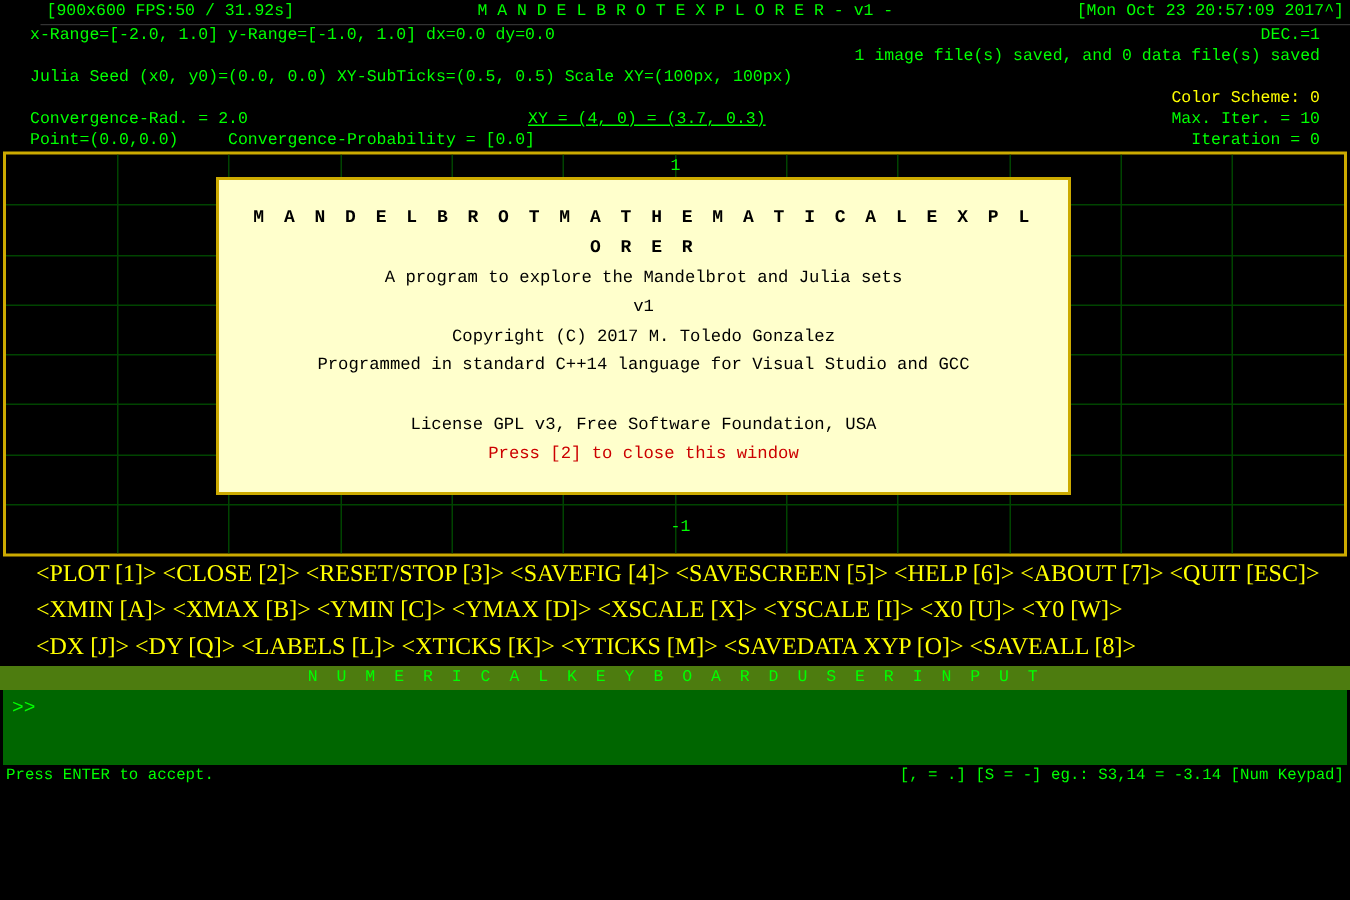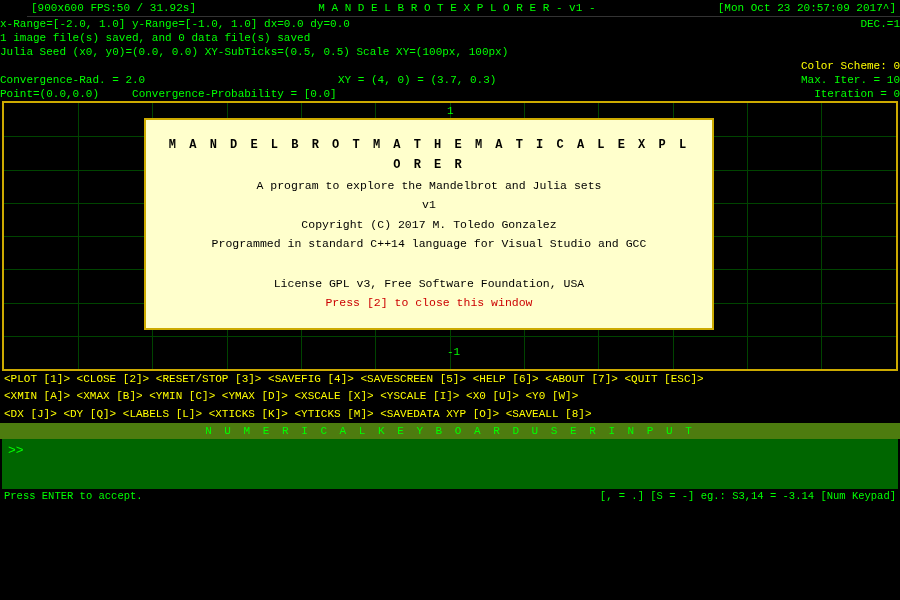--- a/index.html
+++ b/index.html
@@ -21,26 +21,26 @@
       justify-content: space-between;
       border-bottom: 1px solid #333;
       margin-left: 27px;
     }
 
     
     .info-bar {
       background: #000;
       color: #00ff00;
       font-size: 11px;
-      padding: 1px 0;
+      padding: 1px 20px;
       white-space: nowrap;
     }
 
     .info-bar-center {
-      text-align: left;
+      text-align: right;
     }
 
     
     #plot-area {
       background: #000;
       border: 2px solid #ccaa00;
       margin: 0 2px;
       position: relative;
       height: 270px;
       overflow: hidden;
@@ -90,24 +90,25 @@
     }
 
     
     #shortcut-area {
       background: #000;
       padding: 0 2px;
     }
 
     .shortcut-row {
       color: #ffff00;
-      font-size: 11px;
+      font-size: 16px;
       padding: 1px 2px;
       line-height: 1.4;
-      font-family: Liberation Mono, monospace;
+      font-family: Liberation Serif, serif;
+      margin-left: 20px;
     }
 
     
     #keyboard-label {
       background: #4d7c0f;
       color: #00ff00;
       font-size: 11px;
       text-align: center;
       letter-spacing: 3px;
       padding: 2px;
@@ -172,21 +173,21 @@
 <div class="info-bar row-flex">
   <span>Julia Seed (x0, y0)=(0.0, 0.0) XY-SubTicks=(0.5, 0.5) Scale XY=(100px, 100px)</span>
 </div>
 
 <div class="info-bar row-flex" style="justify-content:flex-end; color:#ffff00;">
   <span>Color Scheme: 0</span>
 </div>
 
 <div class="info-bar row-flex">
   <span>Convergence-Rad. = 2.0</span>
-  <span style="position:absolute; left:338px;">XY = (4, 0) = (3.7, 0.3)</span>
+  <span style="position:absolute; left:352px;text-decoration:underline;">XY = (4, 0) = (3.7, 0.3)</span>
   <span>Max. Iter. = 10</span>
 </div>
 
 <div class="info-bar row-flex">
   <span>
     <span>Point=(0.0,0.0)</span>
     &nbsp;&nbsp;&nbsp;
     <span>Convergence-Probability = [0.0]</span>
   </span>
   <span>Iteration = 0</span>

